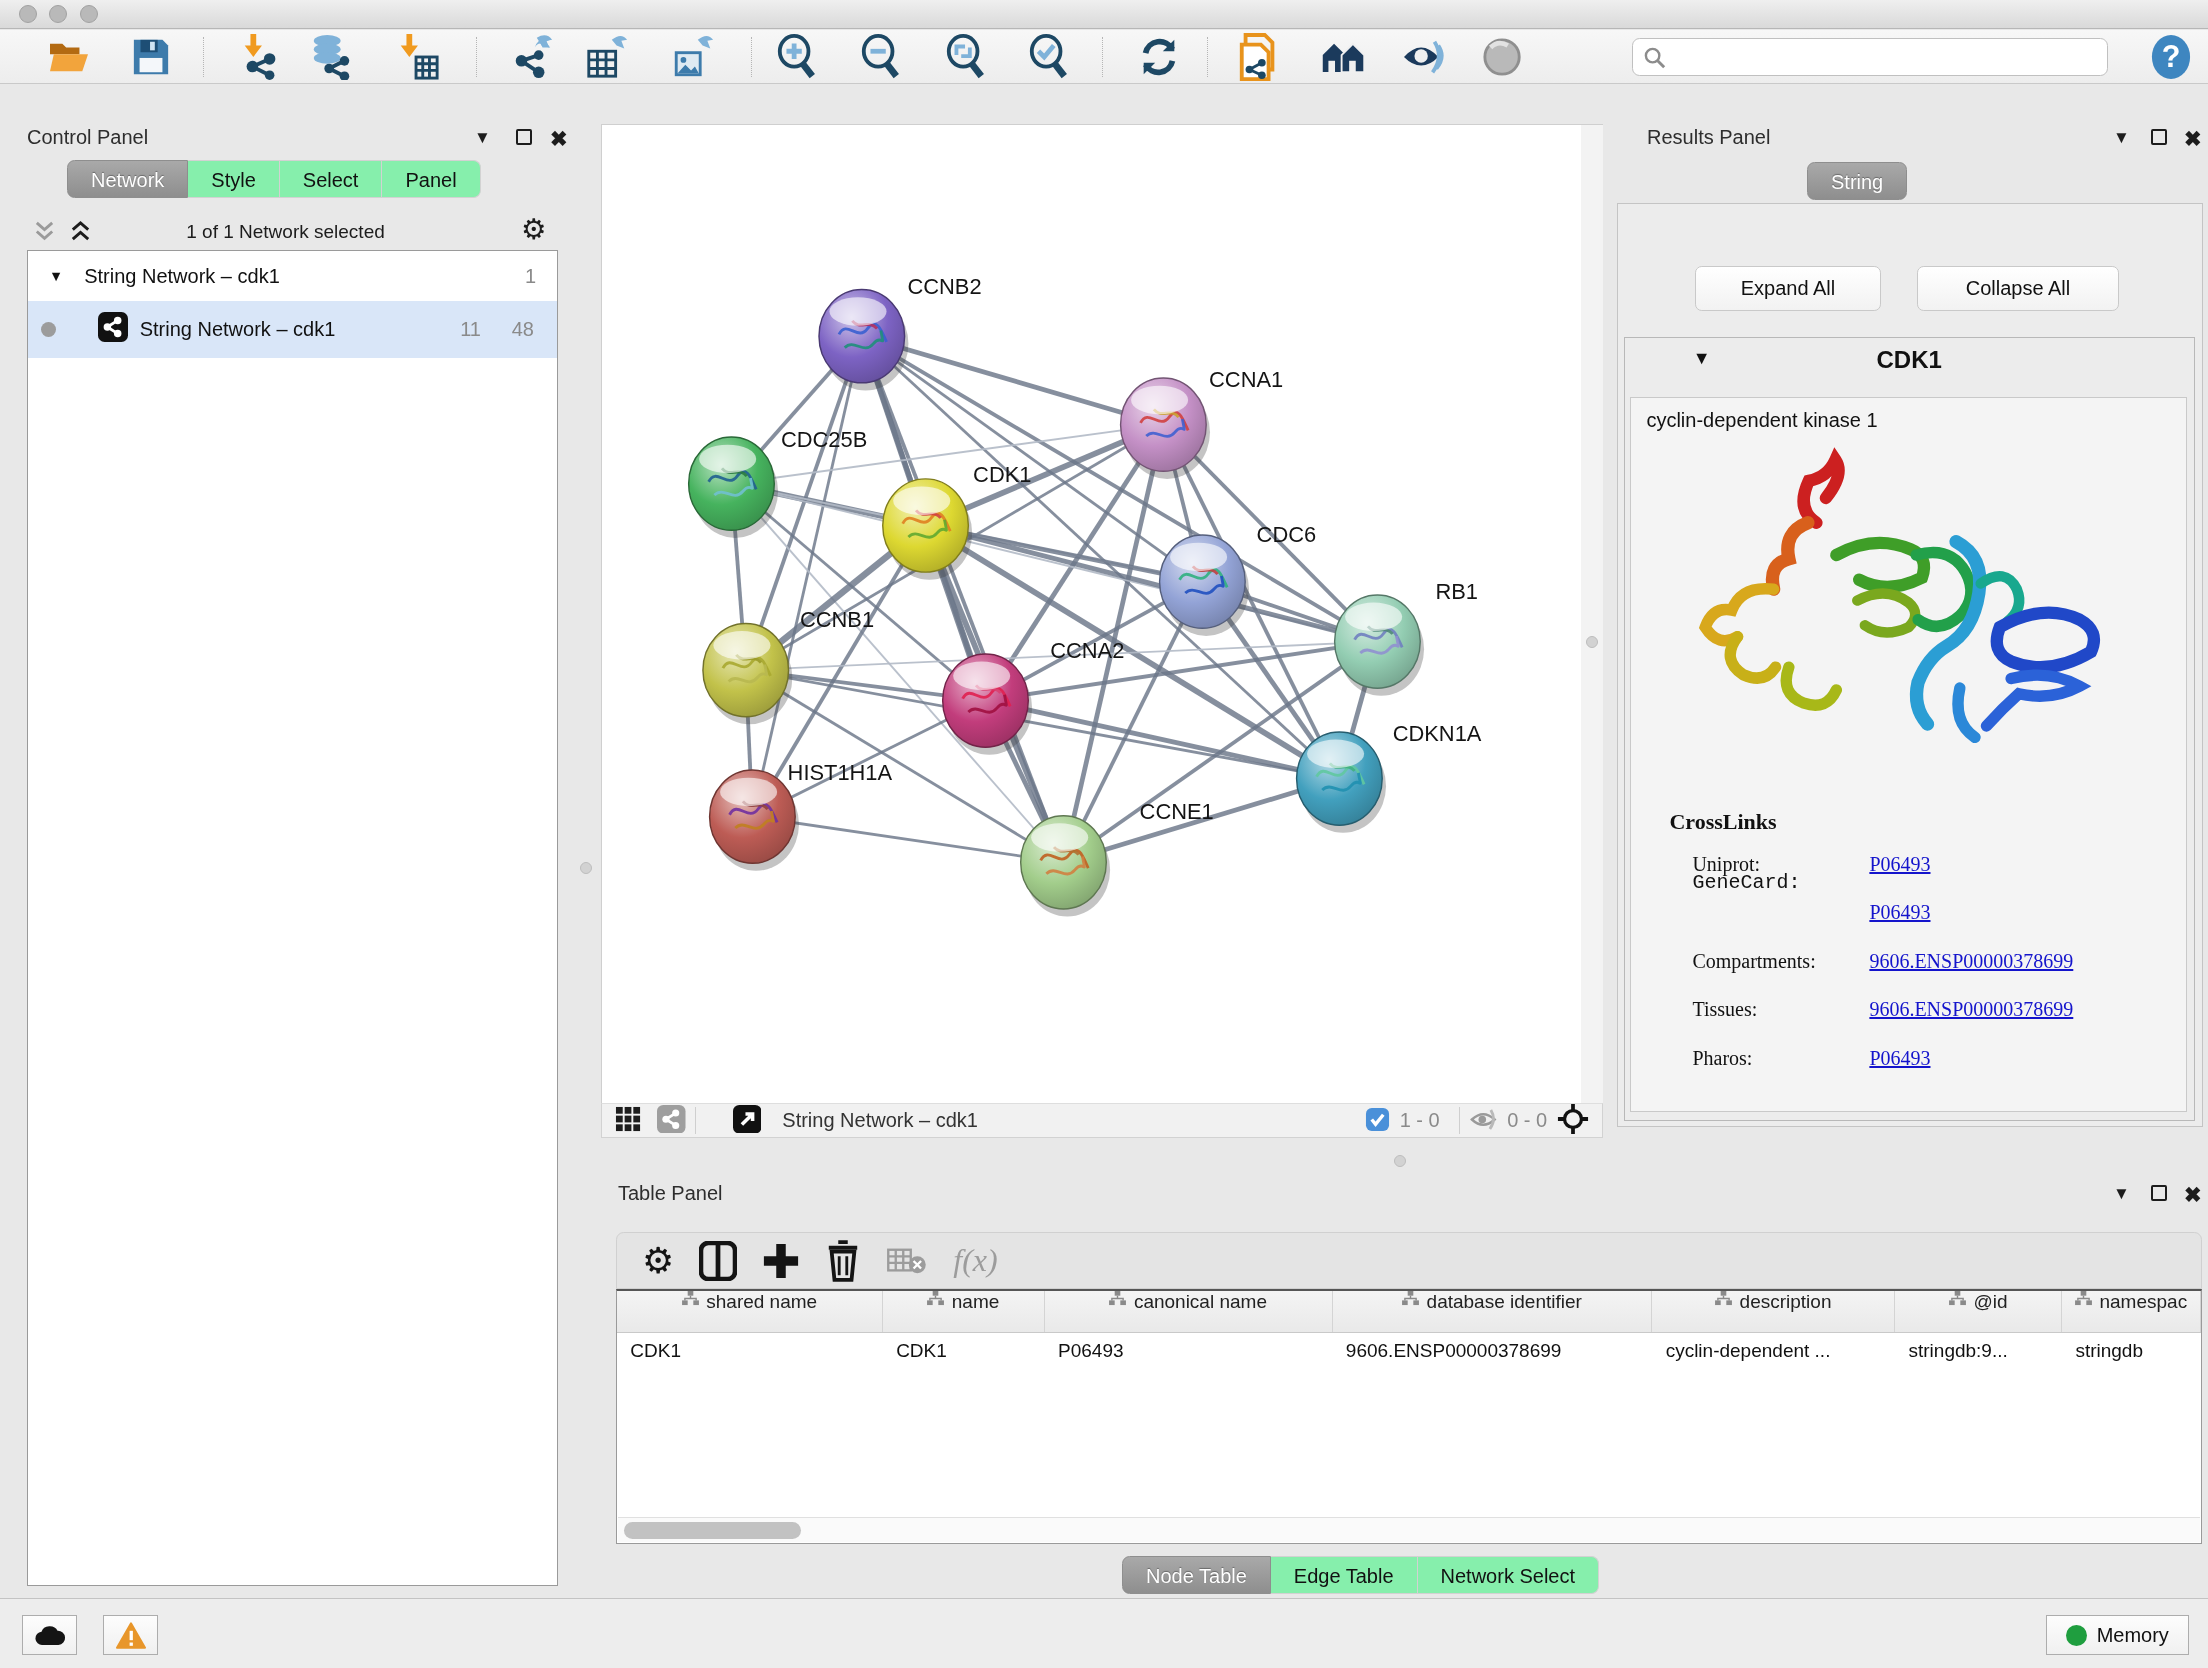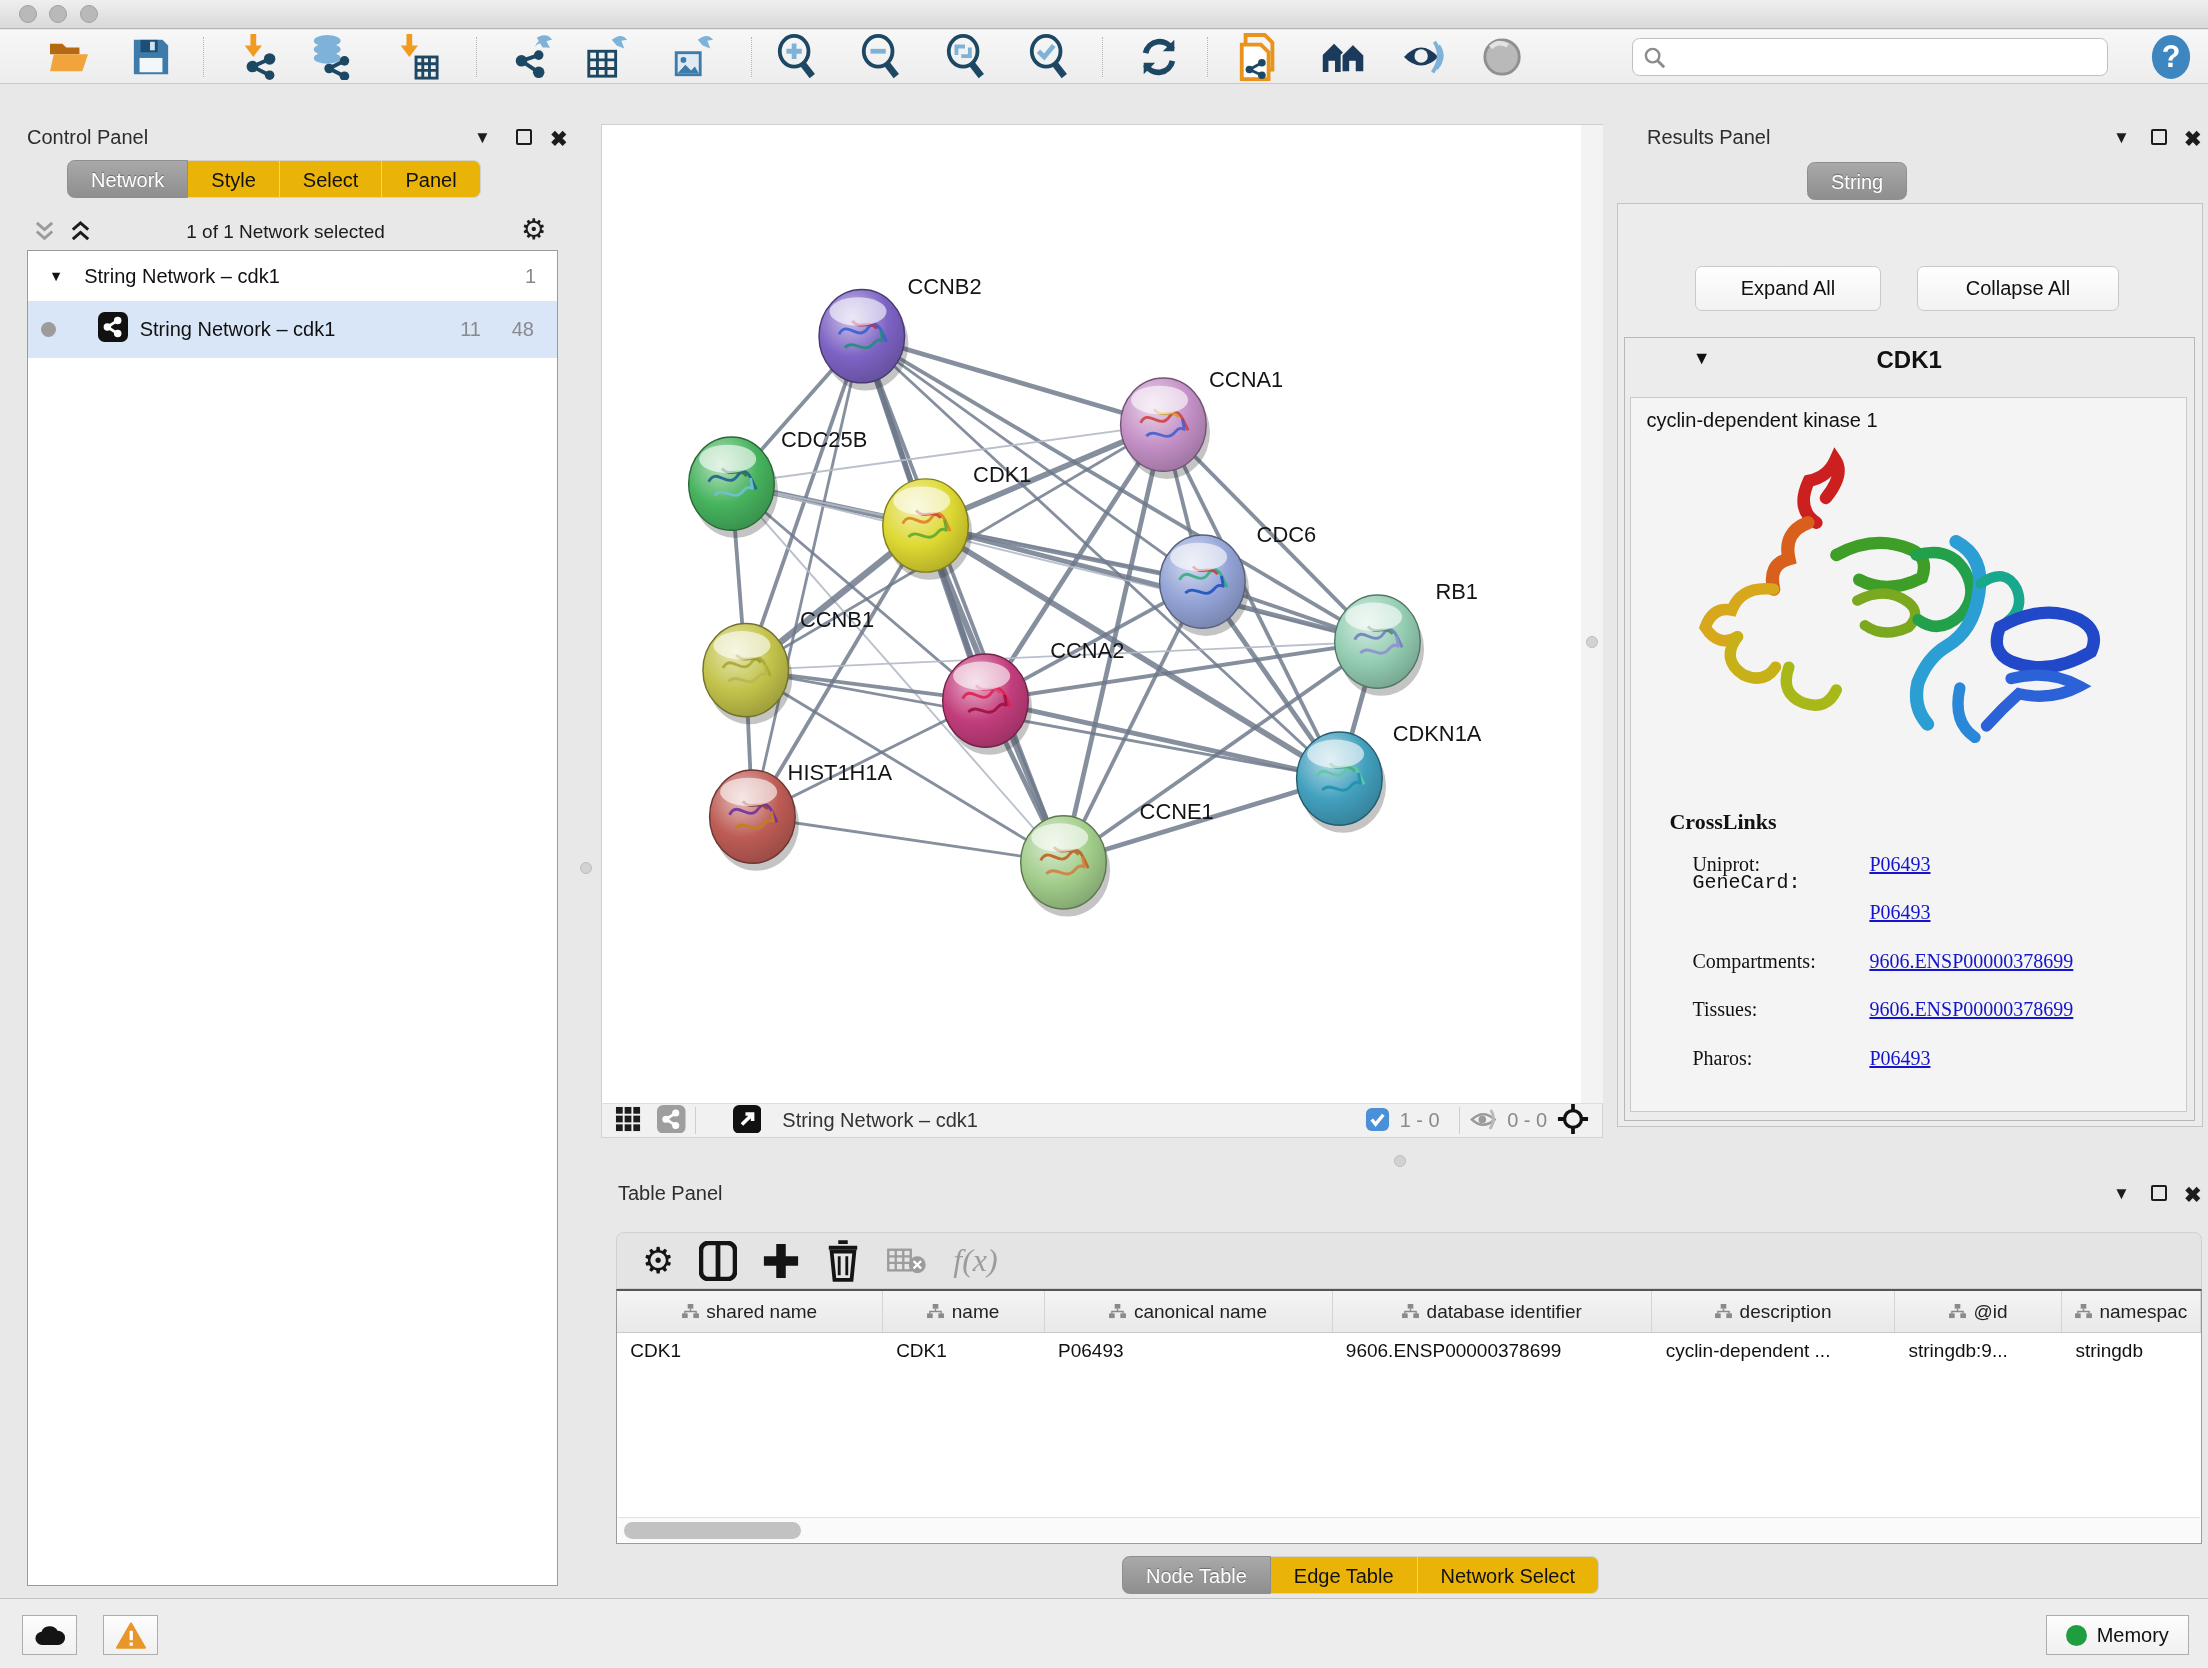--- a/index.html
+++ b/index.html
@@ -17,21 +17,21 @@
   .tbsep { position:absolute; top:7.6px; width:0; height:40px; border-left:1.9px dotted #b5b5b5; }
   #search-wrap { position:absolute; left:1632px; top:8.6px; width:476px; height:38px; }
   #search-input { width:100%; height:100%; border:1px solid #c0c0c0; border-radius:7.6px; background:#fff; font-size:18px; padding-left:42px; outline:none; }
   #search-glyph { position:absolute; left:11.4px; top:7.6px; }
 
   
   .panel-title { font-size:20px; color:#2d2d2d; }
   .ph-ico { position:absolute; font-size:17px; color:#1c1c1c; cursor:pointer; }
   .ph-box { position:absolute; width:16px; height:16px; border:2.4px solid #1c1c1c; border-radius:1.9px; cursor:pointer; }
   .tab-pill { position:absolute; display:flex; }
-  .tab { height:38px; line-height:38px; padding:0 23px; font-size:20px; background:#eab308; color:#111; border:1px solid #d2d2d2; border-left:none; cursor:pointer; }
+  .tab { height:38px; line-height:38px; padding:0 23px; font-size:20px; background:#86efac; color:#111; border:1px solid #d2d2d2; border-left:none; cursor:pointer; }
   .tab:first-child { border-left:1px solid #d2d2d2; border-radius:7.6px 0 0 7.6px; }
   .tab:last-child { border-radius:0 7.6px 7.6px 0; }
   .tab.active { background:linear-gradient(#a9a9a9,#8e8e8e); color:#fff; text-shadow:0 -1px 1px rgba(0,0,0,.35); border-color:#8e8e8e; }
 
   
   #cp-title { left:27px; top:126px; }
   #cp-listbox { left:27px; top:250px; width:531px; height:1336px; background:#fff; border:1px solid #9a9a9a; }
   .net-row { position:relative; width:100%; font-size:20px; color:#111; display:flex; align-items:center; }
   #net-row-parent { height:50px; }
   #net-row-child { height:57px; background:#d9e6f8; }
@@ -56,21 +56,21 @@
   #rp-desc { position:absolute; left:15px; top:11.4px; font-size:20px; color:#111; }
   .xl { font-family:"Liberation Serif",serif; color:#111; }
   #xl-head { position:absolute; left:38px; top:411px; font-size:22px; font-weight:bold; }
   .xl-row { position:absolute; left:61px; font-size:20px; }
   .xl-val { position:absolute; left:238px; color:#1414cc; text-decoration:underline; cursor:pointer; font-family:"Liberation Serif",serif; font-size:20px; }
   #tp-title { left:618px; top:1182px; }
   #tp-toolbar { left:616px; top:1232px; width:1586px; height:57px; background:#e4e4e4; border:1px solid #d0d0d0; border-radius:7.6px 7.6px 0 0; display:flex; align-items:center; }
   .tpi { margin-left:25px; display:flex; align-items:center; cursor:pointer; }
   #tp-table { left:616px; top:1289px; width:1586px; height:255px; background:#fff; border:1px solid #9a9a9a; border-top:2.9px solid #555; }
   #tp-header { display:flex; height:42px; background:linear-gradient(#f4f4f4,#e9e9e9); border-bottom:1px solid #c9c9c9; }
-  .th { display:flex; align-items:center; justify-content:center; gap:7.6px; font-size:19px; color:#222; border-right:1px solid #d4d4d4; overflow:hidden; white-space:nowrap; }
+  .th { display:flex; align-items:flex-start; justify-content:center; gap:7.6px; font-size:19px; color:#222; border-right:1px solid #d4d4d4; overflow:hidden; white-space:nowrap; }
   #tp-row { display:flex; height:36px; }
   .td { font-size:19px; color:#111; padding-left:13.3px; display:flex; align-items:center; overflow:hidden; white-space:nowrap; }
   #tp-hscroll { position:absolute; left:1px; bottom:1px; width:1582px; height:25px; background:#fafafa; border-top:1px solid #e0e0e0; }
   #tp-thumb { position:absolute; left:5.7px; top:3.8px; width:177px; height:17px; border-radius:8.6px; background:#c2c2c2; }
   #tp-tabs { left:1122px; top:1556px; }
 
   
   #statusbar { left:0; top:1598px; width:2208px; height:70px; background:#ededed; border-top:1px solid #c3c3c3; }
   .sb-btn { position:absolute; top:16px; height:40px; background:linear-gradient(#fdfdfd,#f0f0f0); border:1.4px solid #adadad; display:flex; align-items:center; justify-content:center; cursor:pointer; }
   #memory-btn { right:19px; width:143px; font-size:20px; color:#111; gap:9.5px; }

